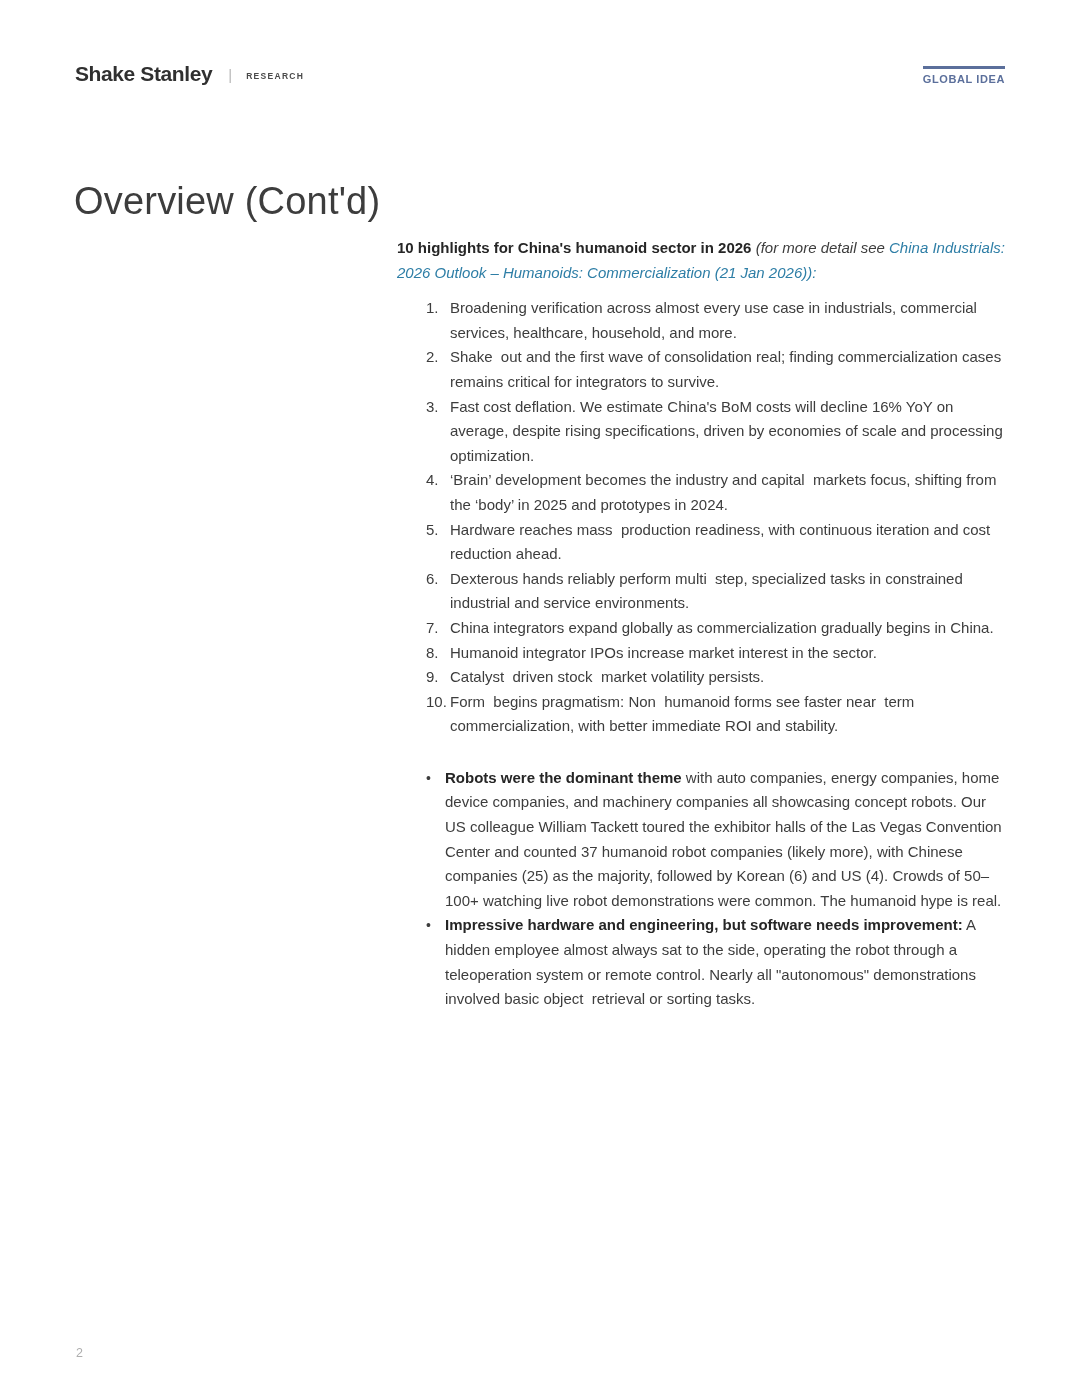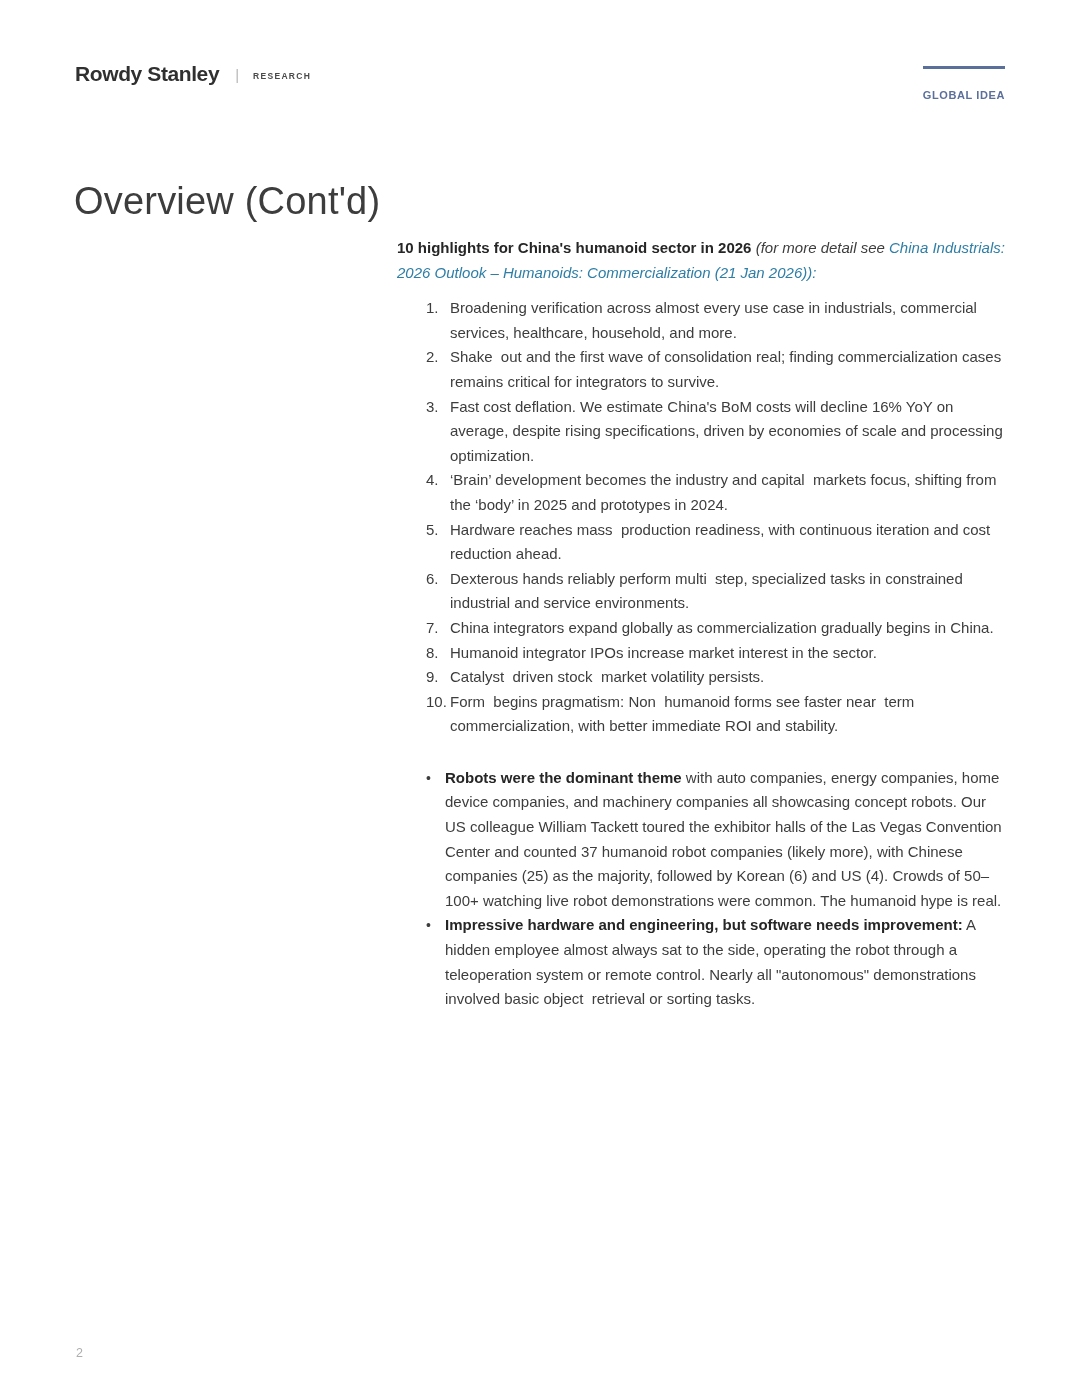--- a/index.html
+++ b/index.html
@@ -42,21 +42,21 @@
     padding-top: 3px;
   }
   .badge {
     position: absolute;
     right: 75px; top: 66px;
     font-size: 11px;
     font-weight: 700;
     letter-spacing: 0.6px;
     color: #5b6f9b;
     border-top: 3px solid #5b6f9b;
-    padding-top: 20px;
+    padding-top: 4px;
     text-align: center;
     min-width: 76px;
   }
 
   
   .page-title {
     position: absolute;
     left: 74px; top: 155px;
     font-size: 38px;
     font-weight: 400;
@@ -103,21 +103,21 @@
     font-size: 12.5px;
     color: #aeaeae;
   }
 </style>
 </head>
 <body>
 
 <div class="page">
 
   <div class="header-left">
-    <span class="wordmark">Rowdy Stanley</span>
+    <span class="wordmark">Shake Stanley</span>
     <span class="header-divider">|</span>
     <span class="research-label">RESEARCH</span>
   </div>
   <div class="badge">GLOBAL IDEA</div>
 
   <h1 class="page-title">Overview (Cont'd)</h1>
 
   <div class="content">
 
     <p class="section-heading"><span class="hbold">10 highlights for China's humanoid sector in 2026 </span><span class="hital">(for more detail see </span><a class="doclink">China Industrials: 2026 Outlook – Humanoids: Commercialization (21 Jan 2026)</a><span class="htail">):</span></p>

